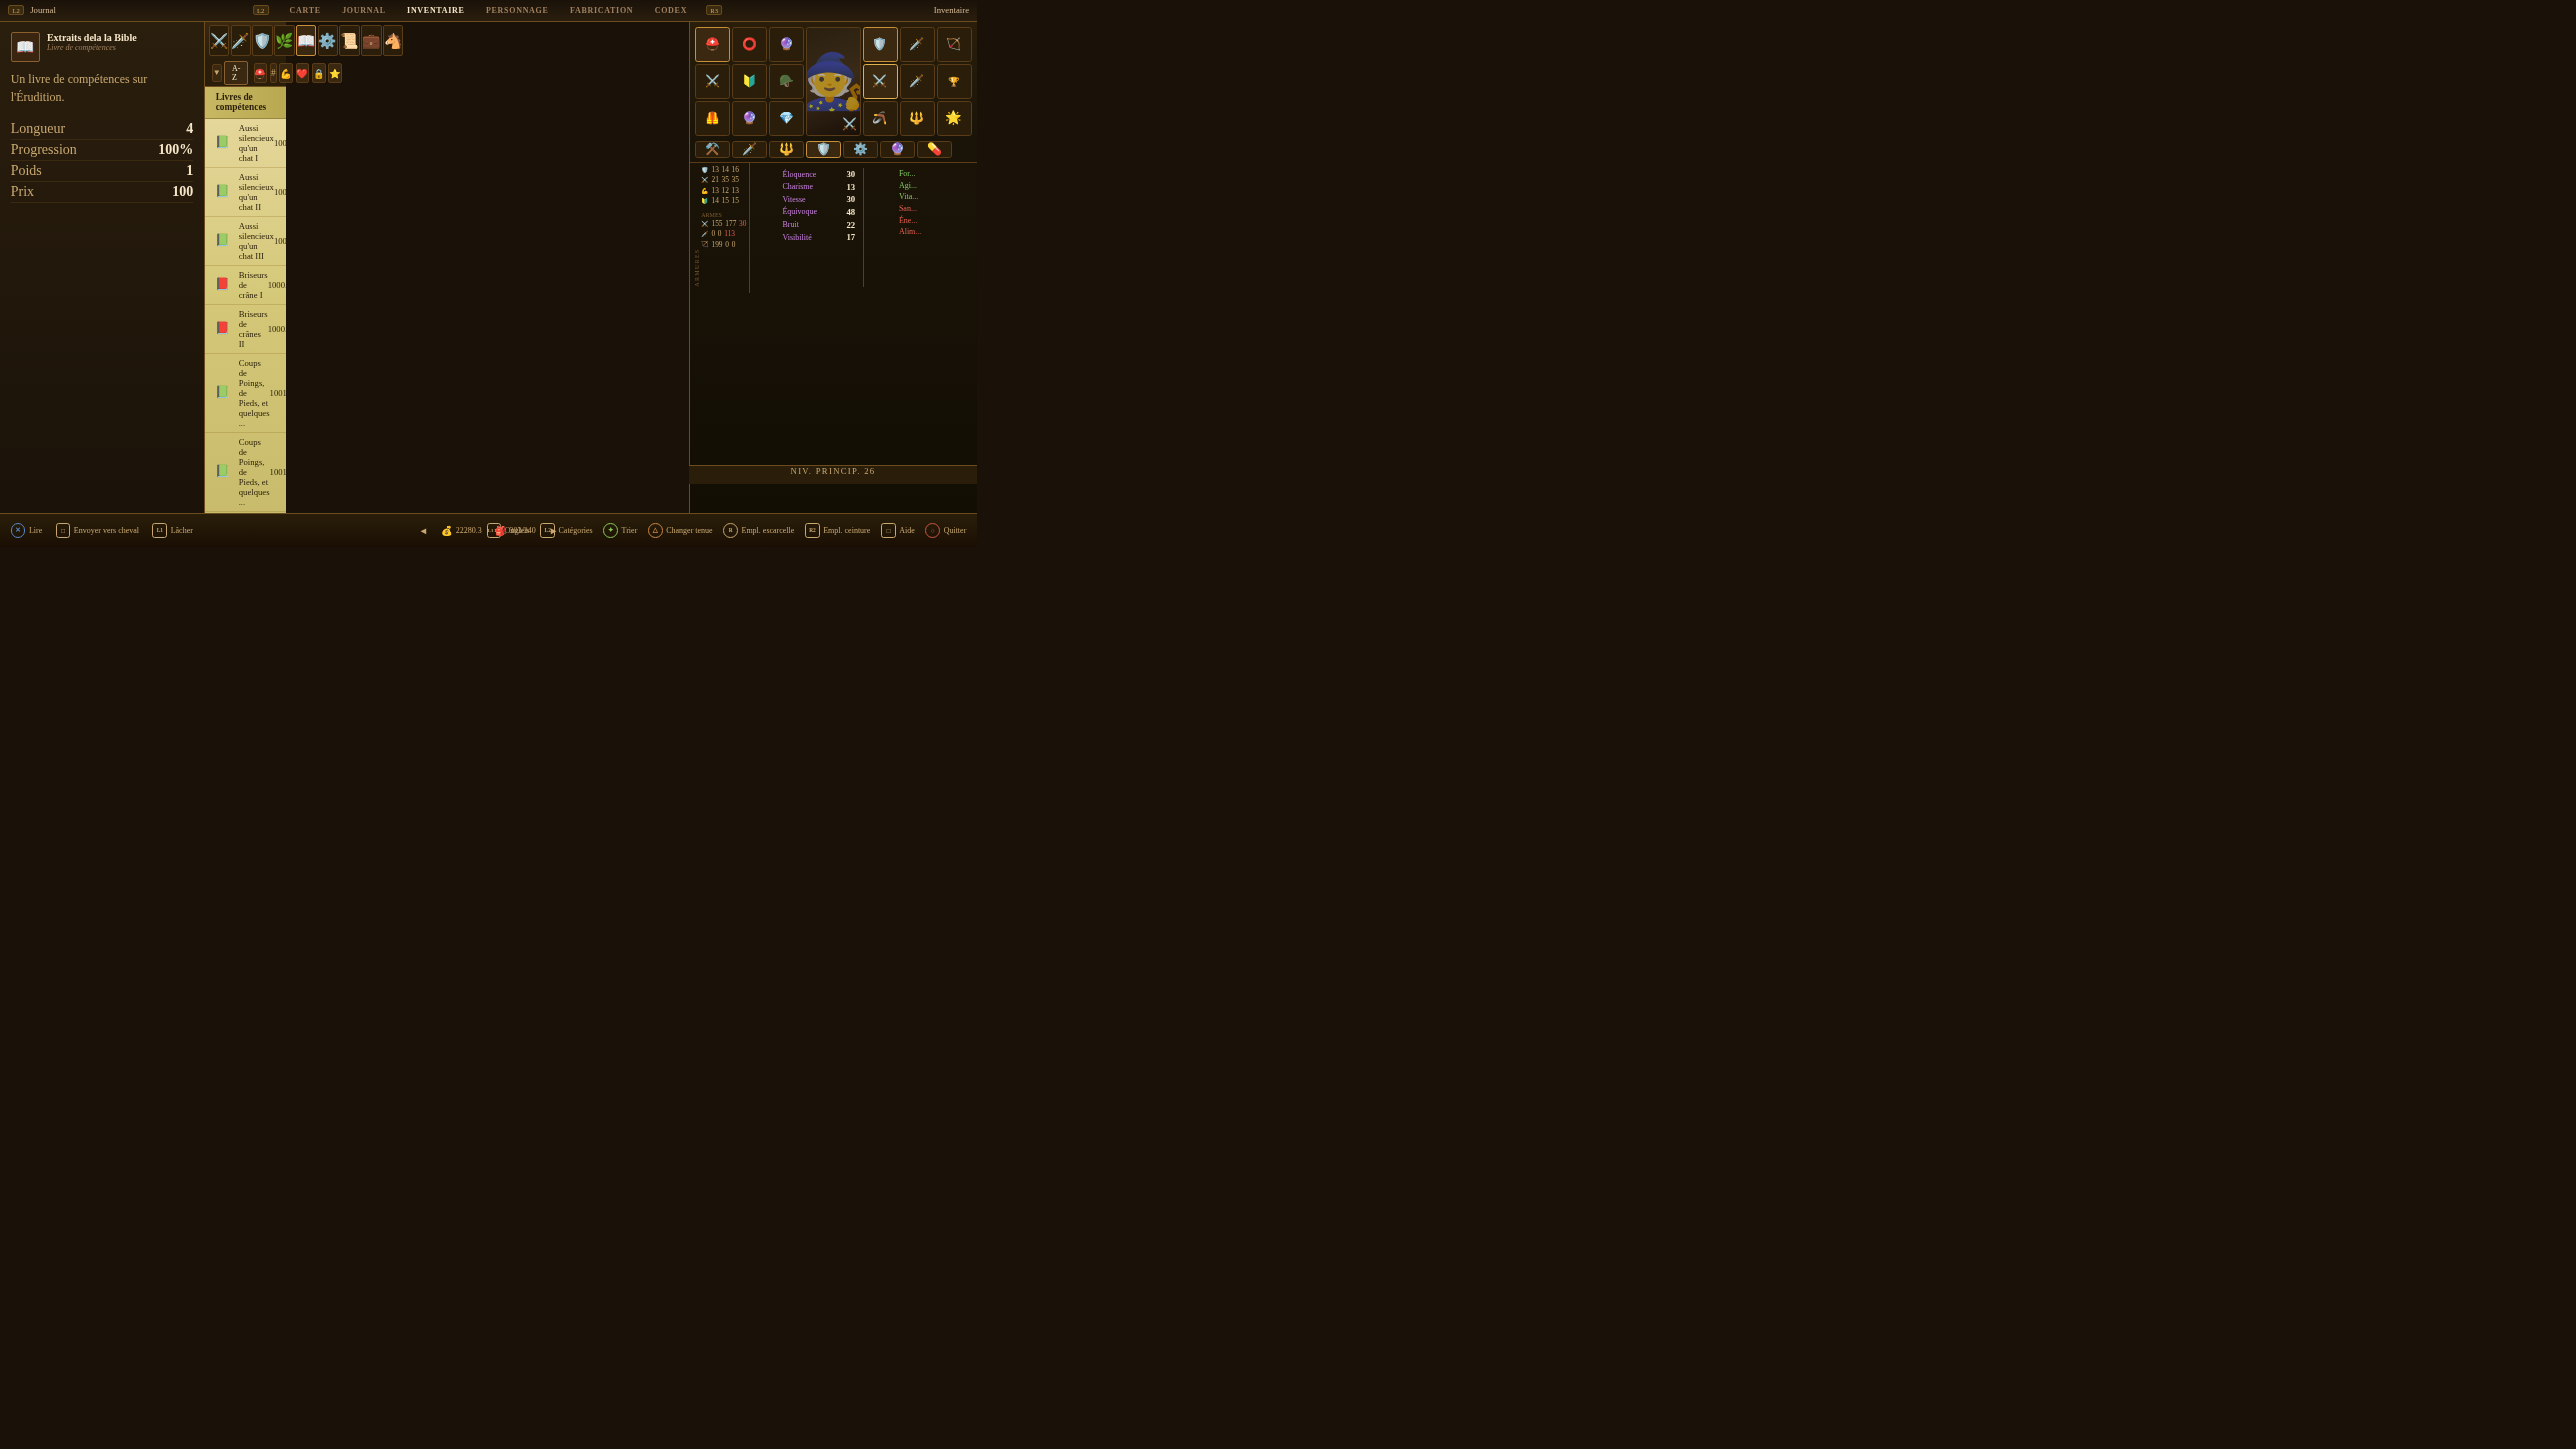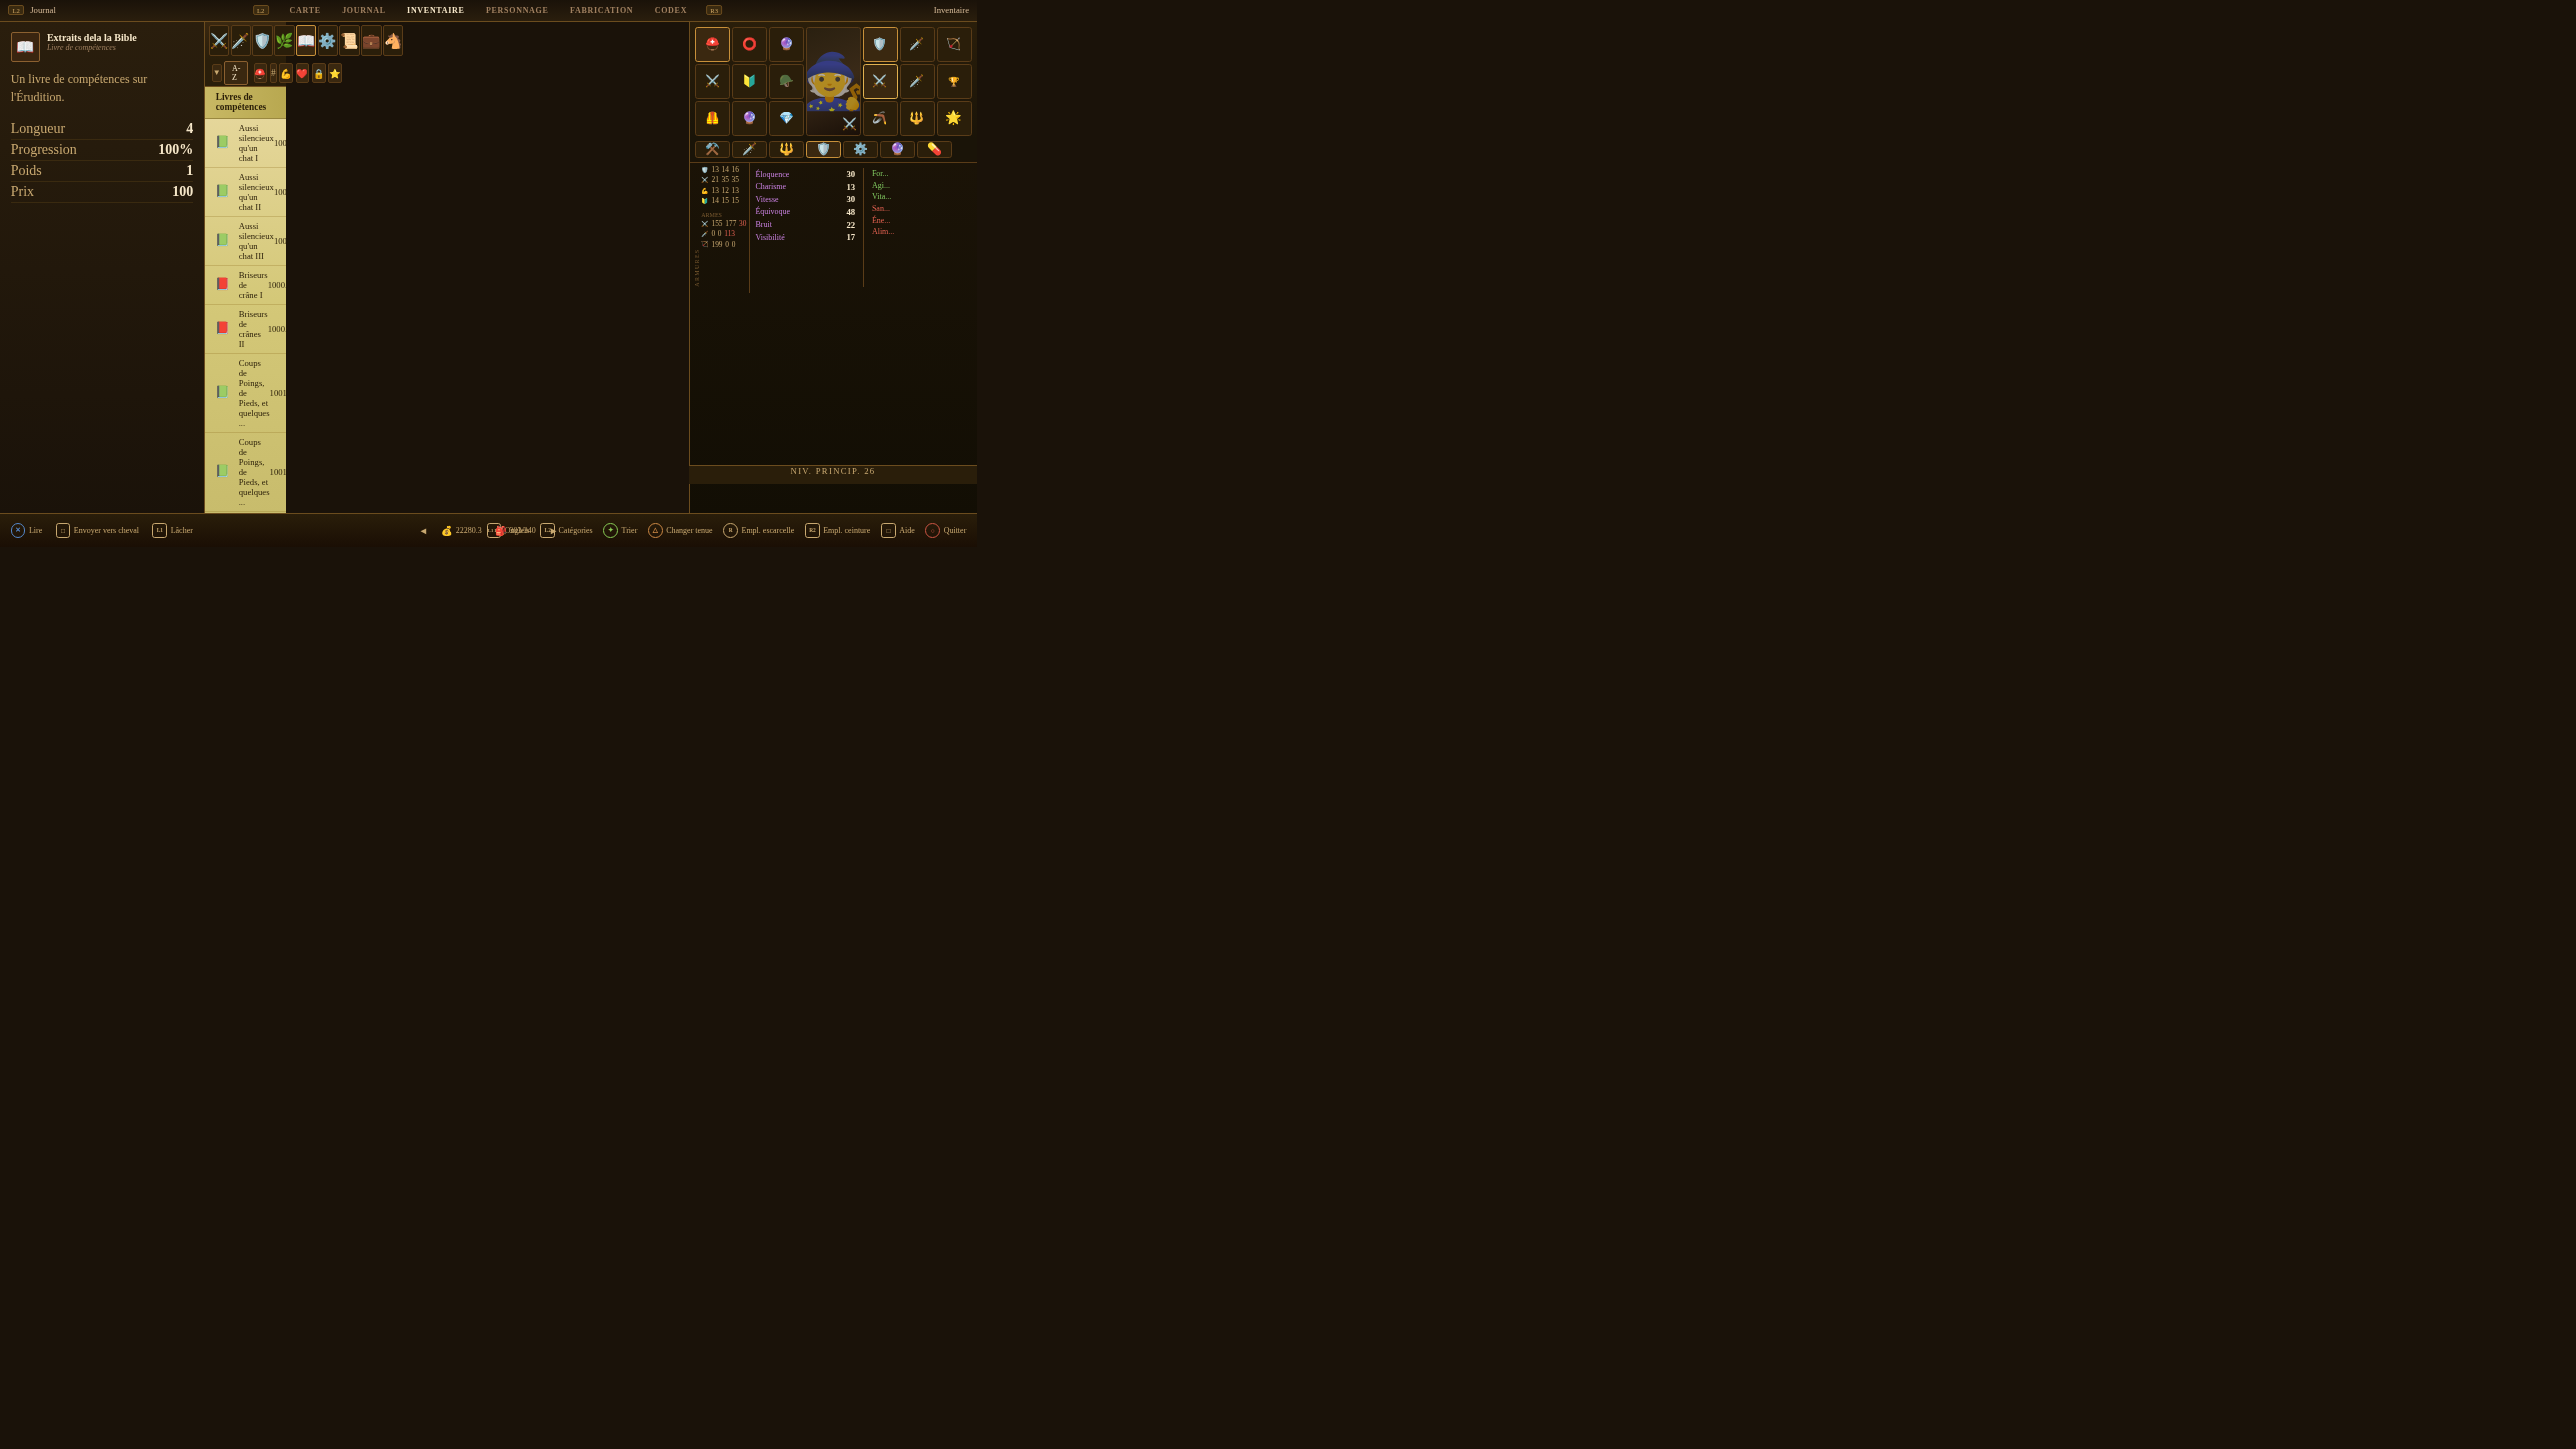--- a/index.html
+++ b/index.html
@@ -231,20 +231,21 @@
     .equip-slot.active-slot {
       border: 1.3px solid #e0b050;
       background: #3a2810;
     }
     .skill-row {
       display: flex;
       justify-content: space-between;
       align-items: center;
       padding: 1.3px 0;
       font-size: 8px;
+      margin-left: 27px;
     }
     .skill-name {
       color: #c8b8e0;
     }
     .skill-name.green {
       color: #80c860;
     }
     .skill-name.purple {
       color: #c880e0;
     }

